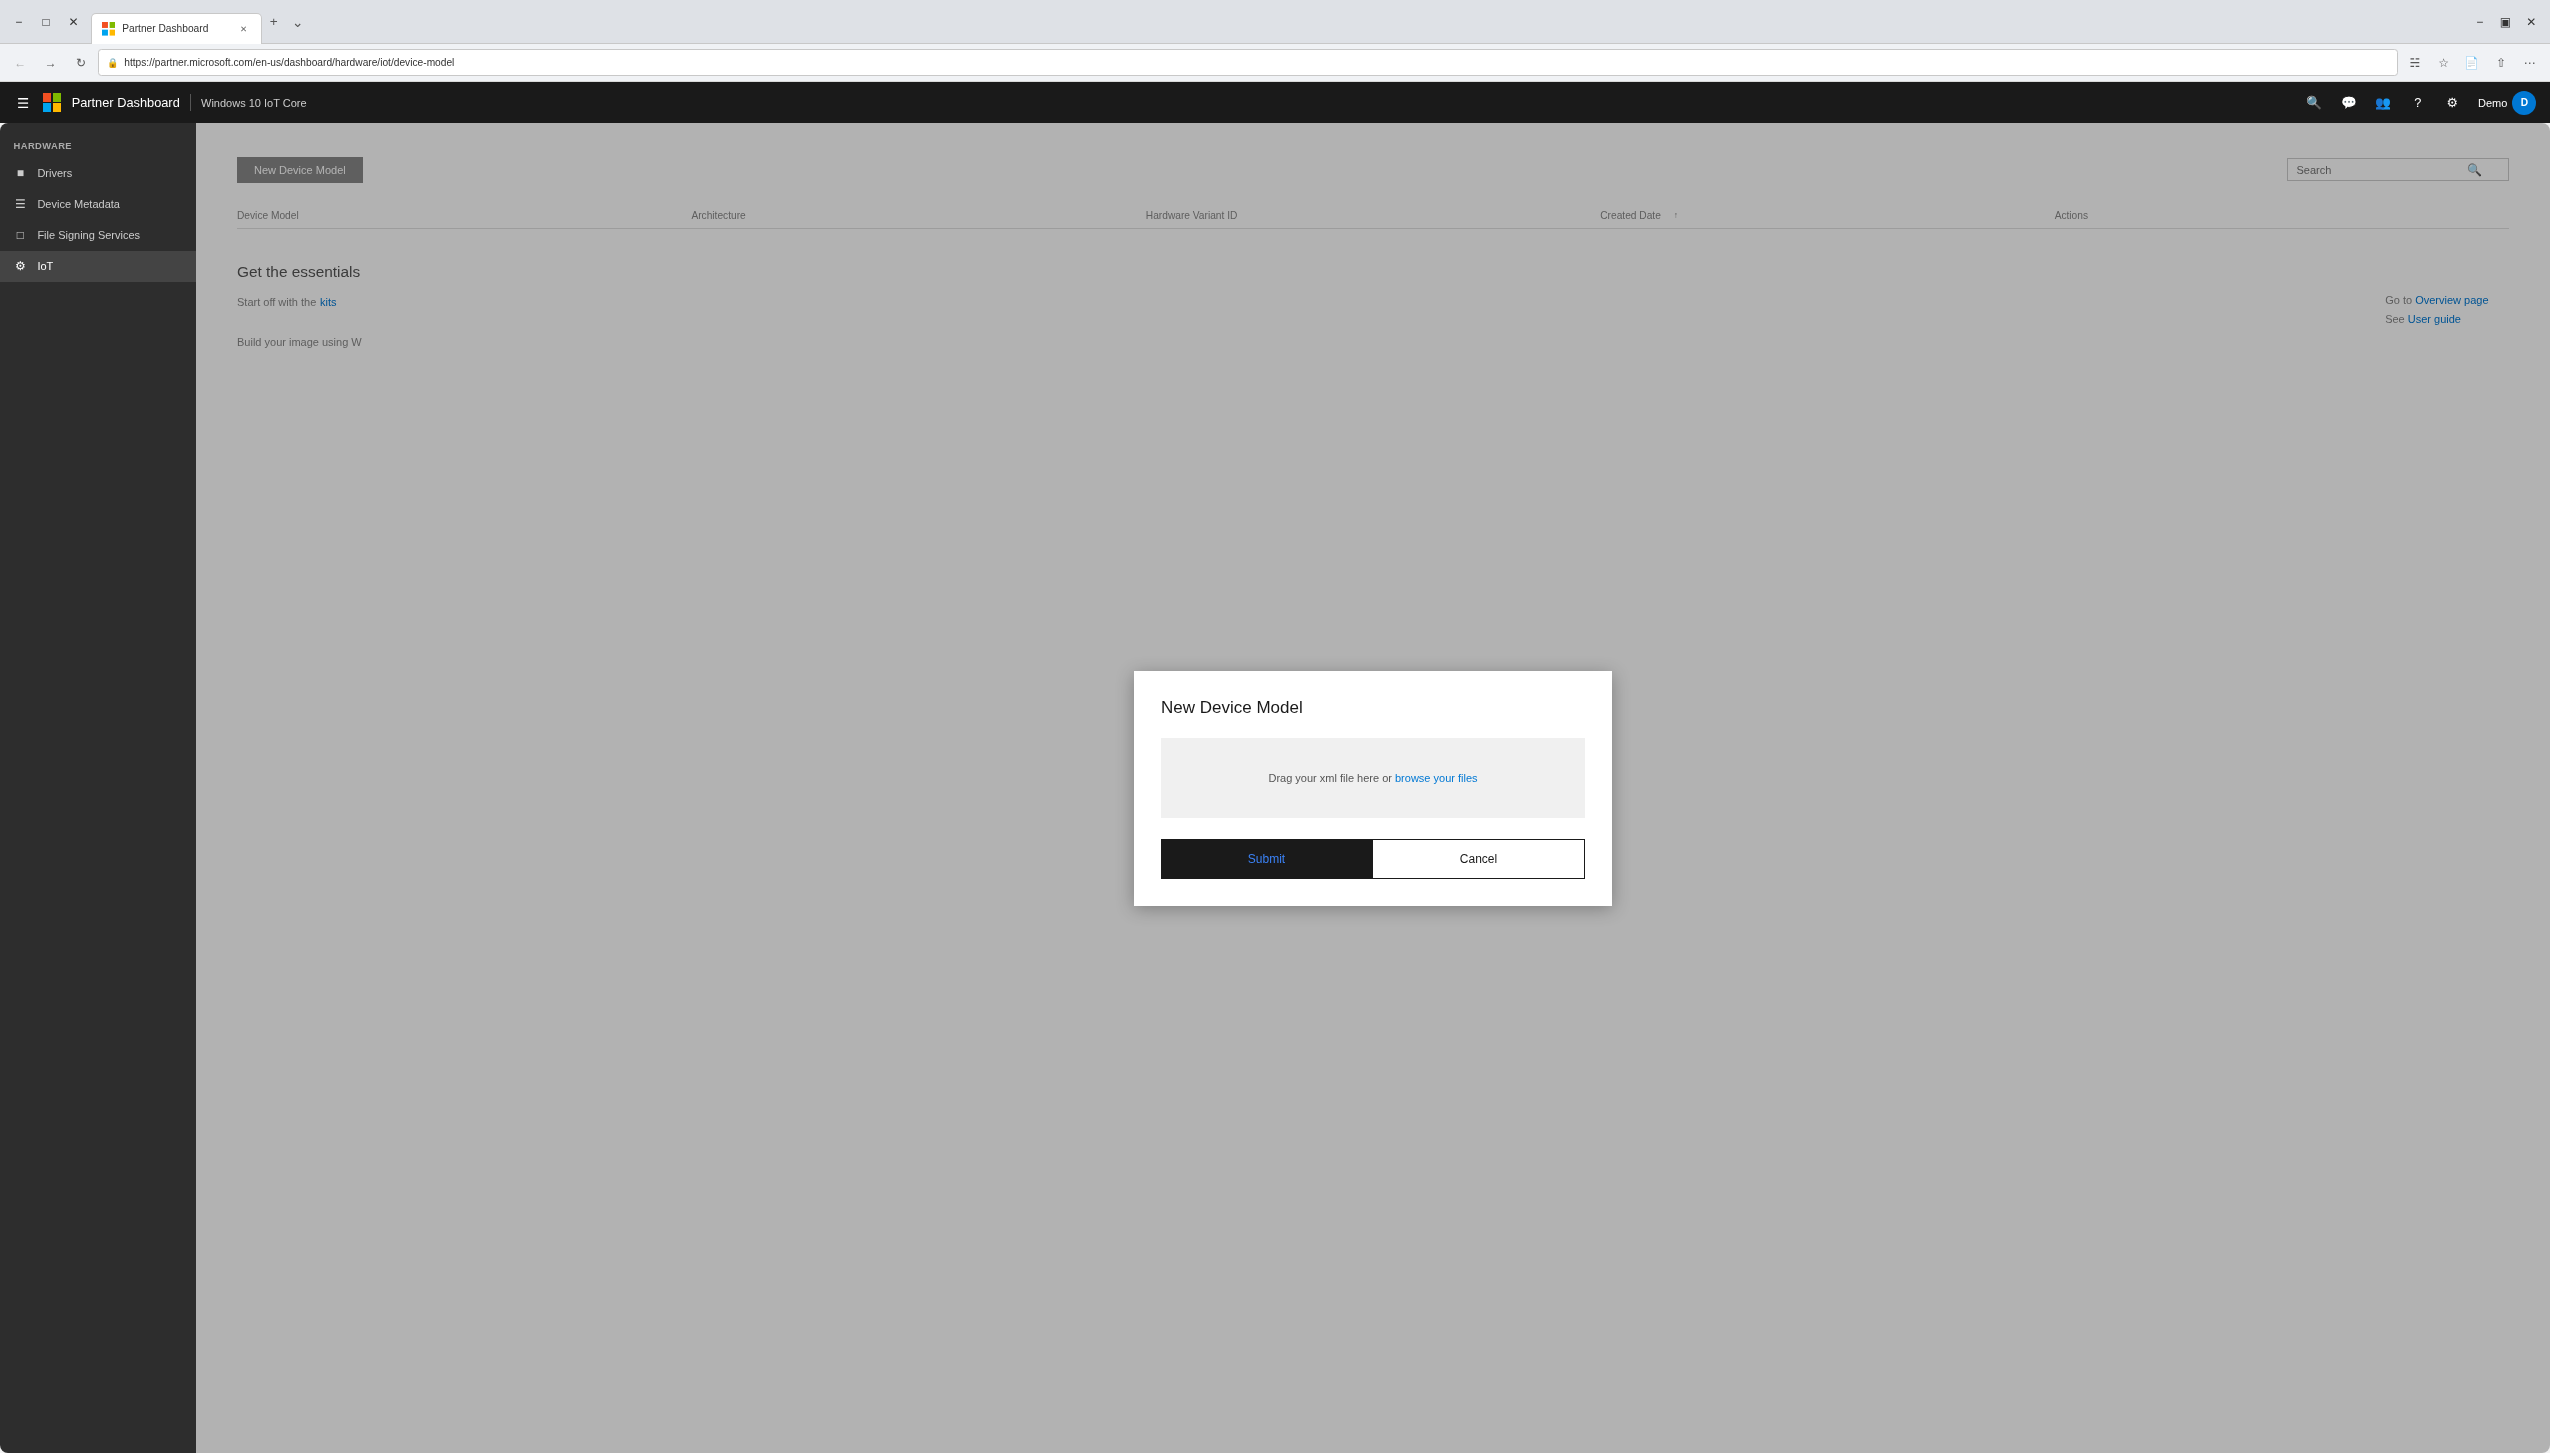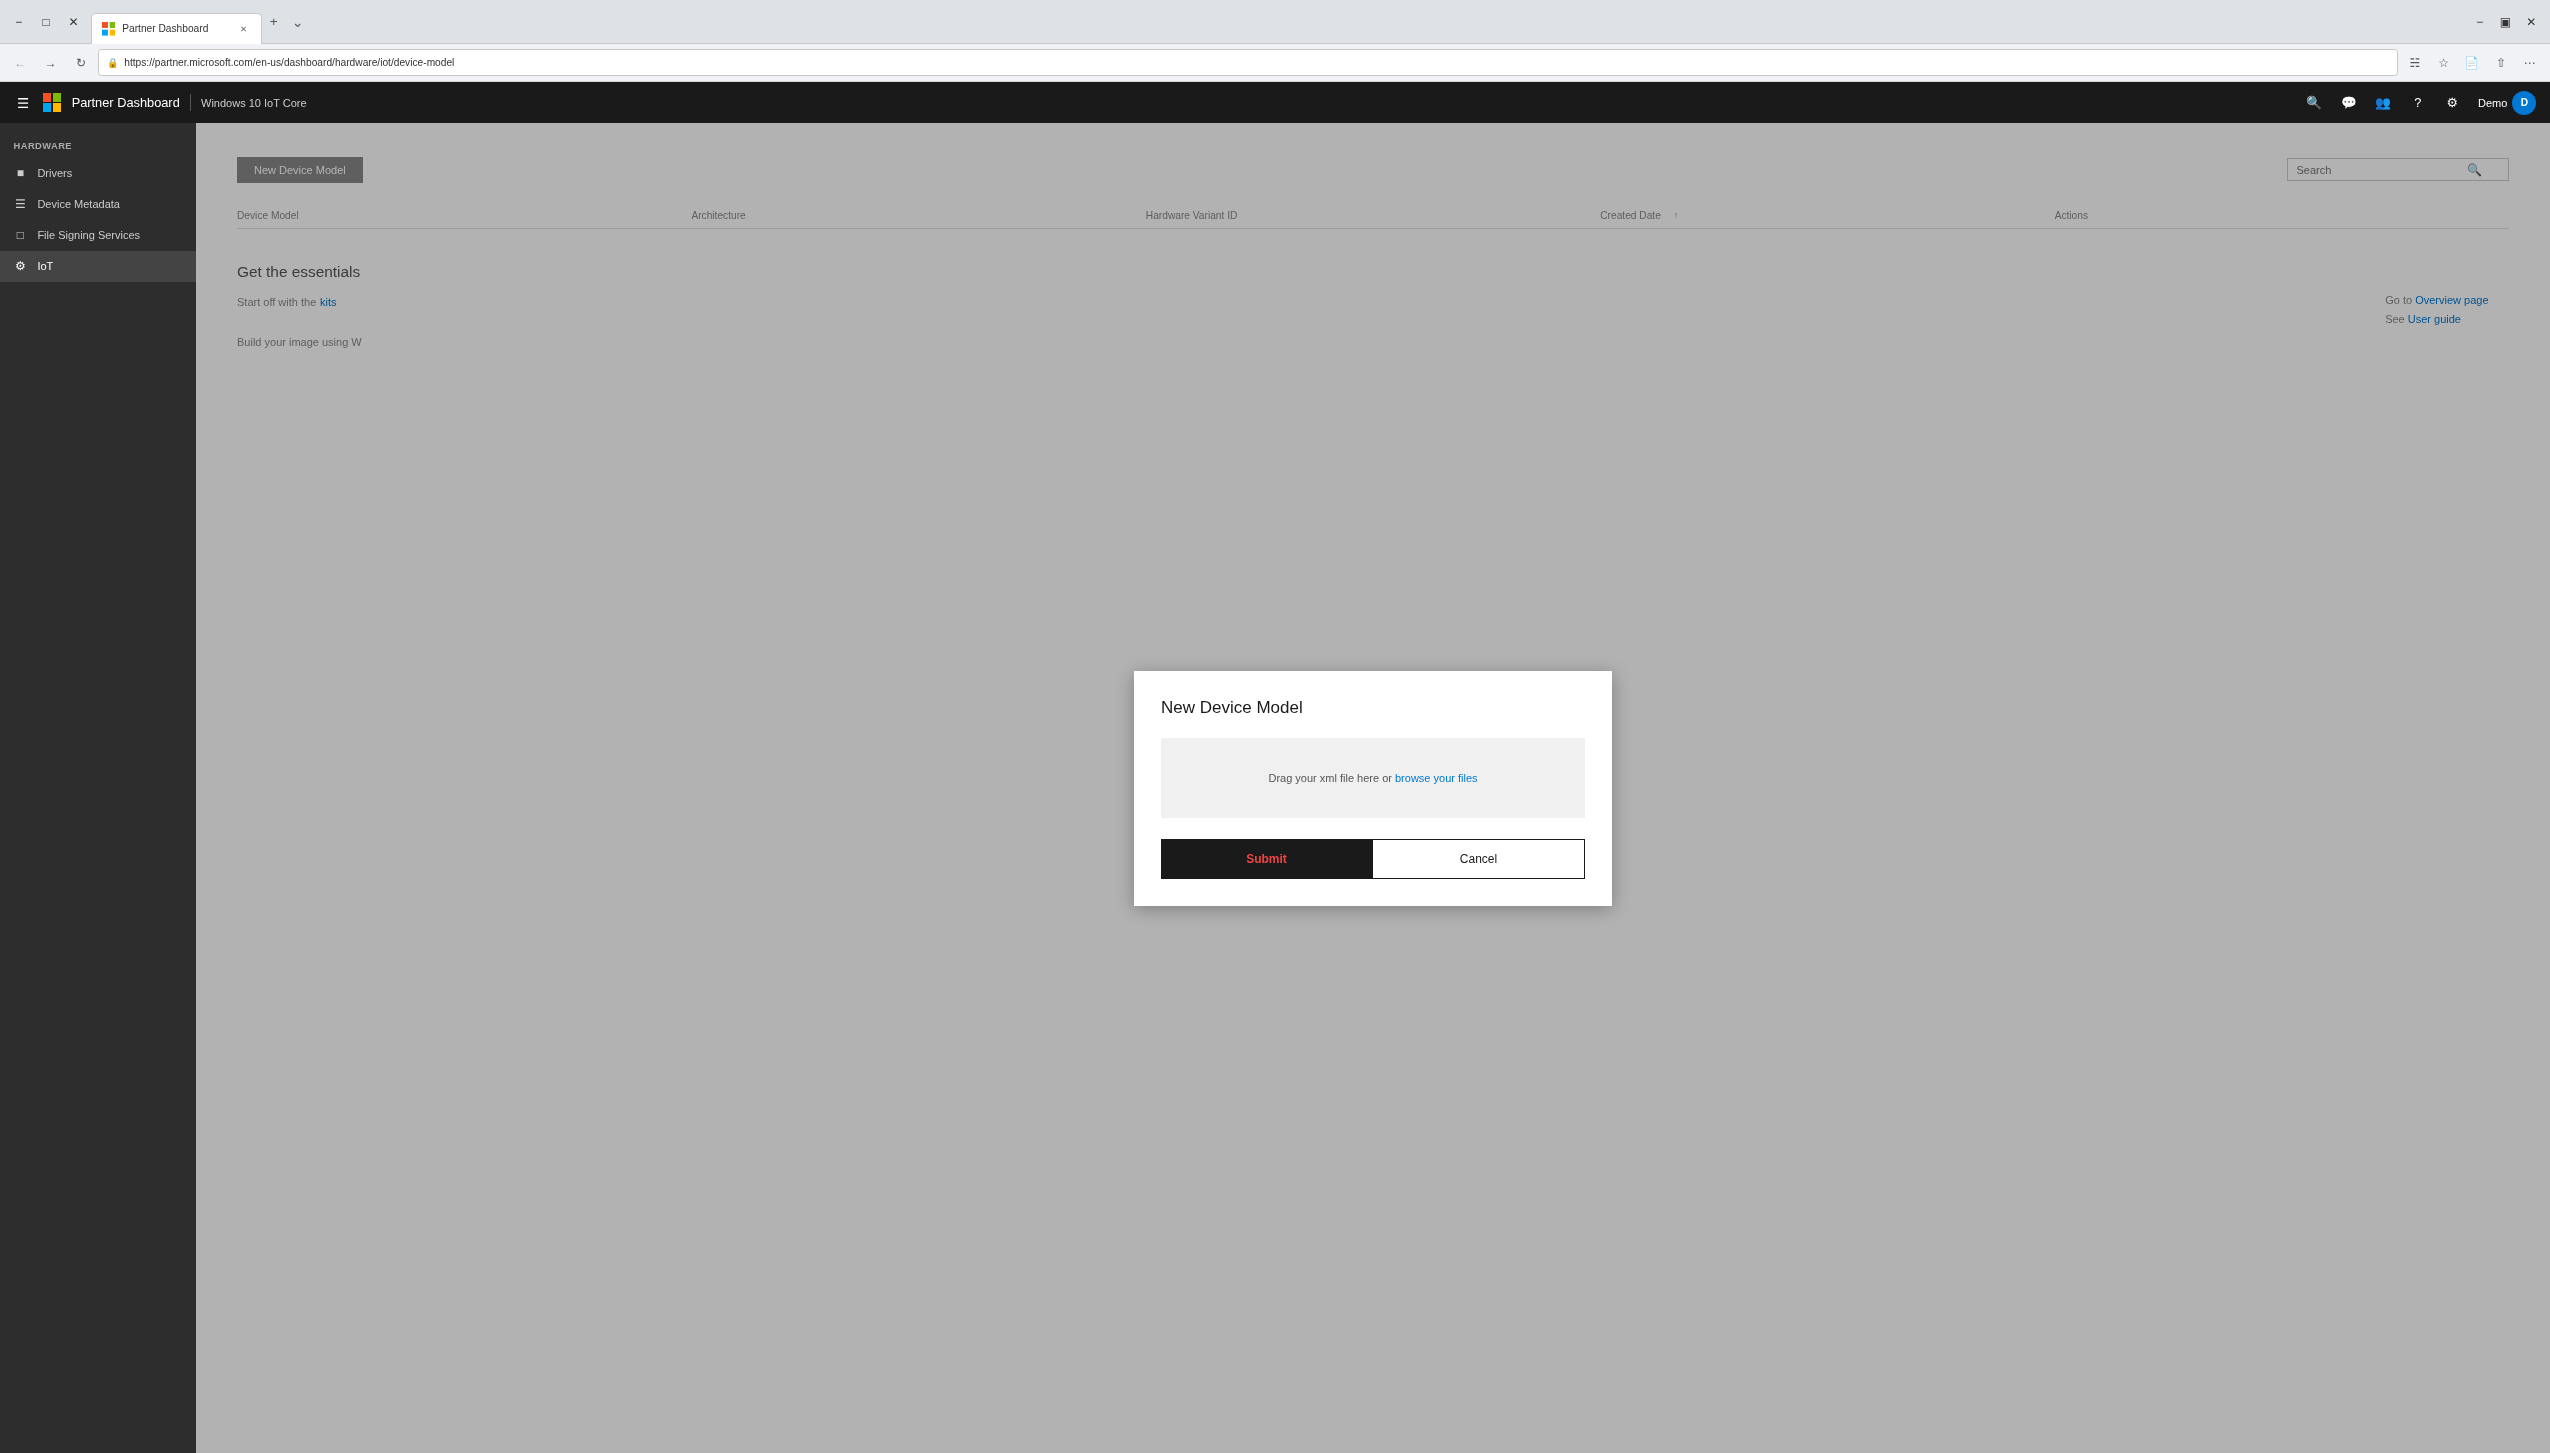--- a/index.html
+++ b/index.html
@@ -198,20 +198,21 @@
       color: white;
       font-size: 10.2px;
       font-weight: bold;
     }
 
     
     .main-layout {
       display: flex;
       flex: 1;
       overflow: hidden;
+      border-radius: 8px;
     }
 
     
     .sidebar {
       width: 196px;
       background: #2d2d2d;
       display: flex;
       flex-direction: column;
       overflow-y: auto;
       flex-shrink: 0;
@@ -382,26 +383,26 @@
     }
 
     .modal-buttons {
       display: flex;
       gap: 0;
     }
 
     .submit-btn {
       flex: 1;
       background: #1a1a1a;
-      color: #ef4444;
+      color: #3b82f6;
       border: none;
       padding: 12px;
       font-size: 12px;
       cursor: pointer;
-      font-weight: 700;
+      font-weight: 400;
     }
 
     .cancel-btn {
       flex: 1;
       background: white;
       color: #1a1a1a;
       border: 0.9px solid #1a1a1a;
       padding: 12px;
       font-size: 12px;
       cursor: pointer;

